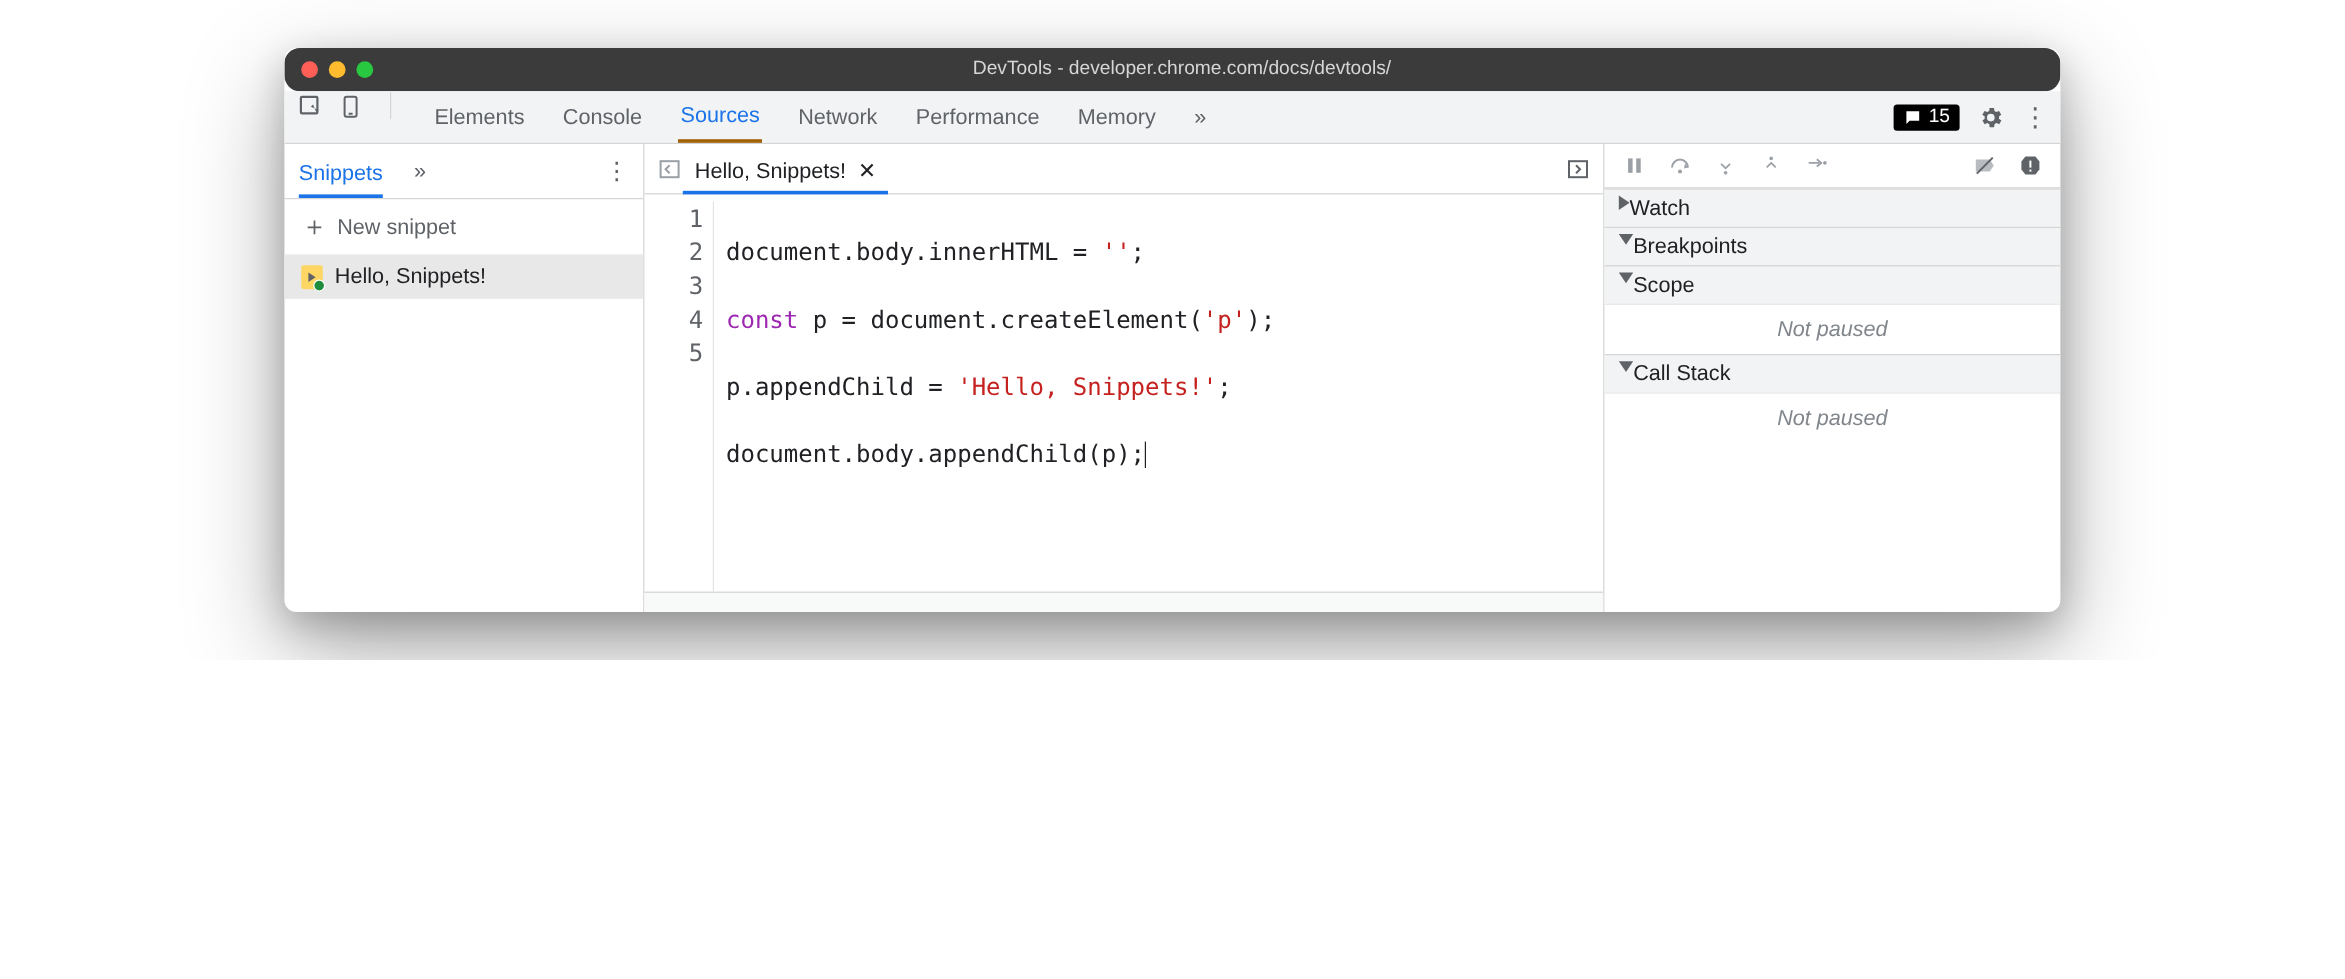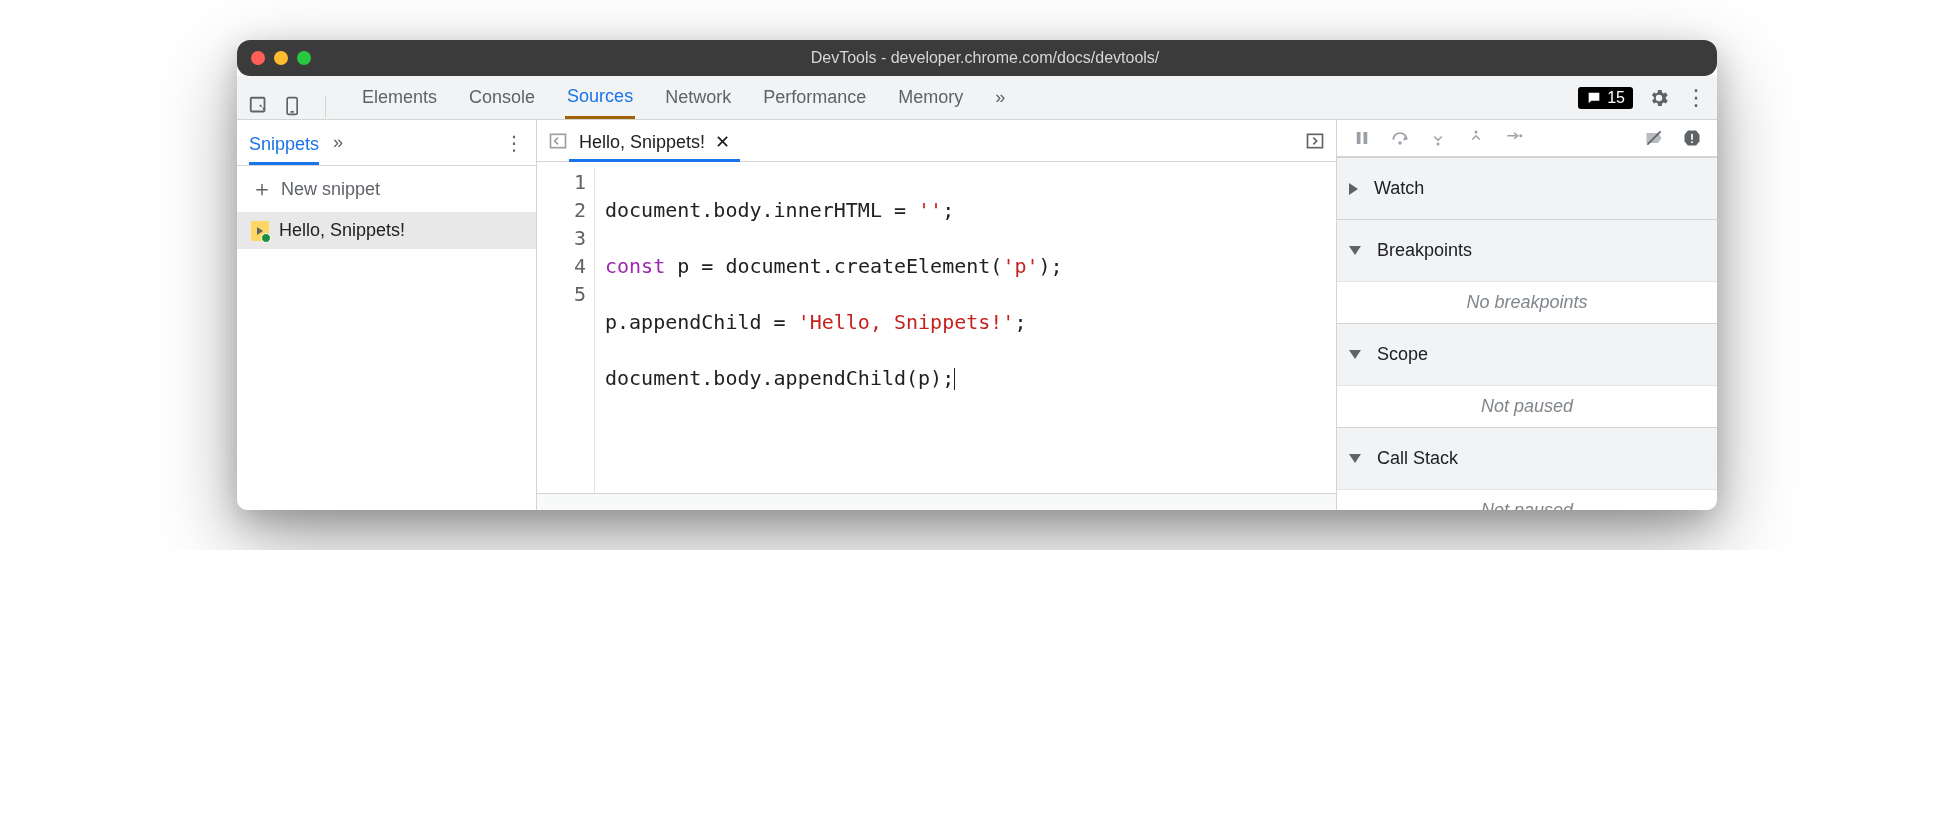--- a/index.html
+++ b/index.html
@@ -38,41 +38,41 @@
 .toolbar {
   height: 44px;
   background: #f1f3f4;
   border-bottom: 1px solid #d4d4d4;
   display: flex;
   align-items: center;
   padding: 0 10px;
   font-size: 18px;
   color: #5f6368;
 }
-.tb-left { display: flex; align-items: flex-end; gap: 10px; }
+.tb-left { display: flex; align-items: flex-start; gap: 10px; }
 .tb-icon { width: 24px; height: 24px; display: flex; align-items: center; justify-content: center; color: #5f6368; }
 .tb-sep { width: 1px; height: 22px; background: #d4d4d4; margin: 0 10px; }
 .tabs { display: flex; align-items: center; gap: 28px; margin-left: 14px; }
 .tab { padding: 9px 2px; cursor: pointer; color: #5f6368; }
 .tab.active { color: #1a73e8; border-bottom: 3px solid #a16207; margin-bottom: -1px; }
 .tb-right { margin-left: auto; display: flex; align-items: center; gap: 14px; }
 .badge {
   display: flex; align-items: center; gap: 5px;
   background: #000000; color: #fff; font-size: 16px;
   padding: 2px 8px; border-radius: 3px;
 }
 .more { font-size: 22px; color: #5f6368; }
 
 .body { display: flex; height: 390px; }
 .panel-left { width: 300px; border-right: 1px solid #d4d4d4; display: flex; flex-direction: column; font-size: 18px; }
 .pl-header {
   display: flex; align-items: center; justify-content: space-between;
   padding: 8px 12px; border-bottom: 1px solid #d4d4d4;
 }
-.pl-tabs { display: flex; gap: 14px; align-items: center; }
+.pl-tabs { display: flex; gap: 26px; align-items: center; }
 .pl-tab { color: #5f6368; padding: 4px 0; }
 .pl-tab.active { color: #1a73e8; border-bottom: 3px solid #1a73e8; margin-bottom: -9px; padding-bottom: 7px; }
 .pl-more { color: #5f6368; font-size: 20px; }
 .pl-list { flex: 1; }
 .pl-newrow {
   display: flex; align-items: center; gap: 8px;
   padding: 8px 14px; color: #5f6368; cursor: pointer;
 }
 .pl-item {
   display: flex; align-items: center; gap: 10px;
@@ -113,21 +113,21 @@
   font-size: 18px; color: #5f6368; background: #f8f9f9;
 }
 
 .panel-right { width: 380px; display: flex; flex-direction: column; font-size: 18px; color: #5f6368; }
 .pr-toolbar {
   display: flex; align-items: center; gap: 16px; padding: 7px 14px;
   border-bottom: 1px solid #d4d4d4;
 }
 .ico { color: #9aa0a6; display: flex; align-items: center; justify-content: center; width: 22px; height: 22px; }
 .accordion-h {
-  display: flex; align-items: center; gap: 16px; padding: 20px 12px;
+  display: flex; align-items: flex-start; gap: 0; padding: 5px 12px;
   border-top: 1px solid #d4d4d4; color: #202124; background: #f1f3f4; cursor: pointer;
 }
 .accordion-h:first-of-type { border-top: none; }
 .tri { width:0; height:0; display: inline-block; }
 .tri.right { border-left: 9px solid #5f6368; border-top: 6px solid transparent; border-bottom: 6px solid transparent; }
 .tri.down { border-top: 9px solid #5f6368; border-left: 6px solid transparent; border-right: 6px solid transparent; }
 .accordion-body { text-align: center; font-style: italic; color: #80868b; padding: 10px 0; border-top: 1px solid #e4e4e4; }
 </style>
 </head>
 <body>
@@ -308,21 +308,20 @@
 
       <div class="accordion-h">
         <span class="tri right"></span>
         <span>Watch</span>
       </div>
 
       <div class="accordion-h">
         <span class="tri down"></span>
         <span>Breakpoints</span>
       </div>
-      <div class="accordion-body">No breakpoints</div>
 
       <div class="accordion-h">
         <span class="tri down"></span>
         <span>Scope</span>
       </div>
       <div class="accordion-body">Not paused</div>
 
       <div class="accordion-h">
         <span class="tri down"></span>
         <span>Call Stack</span>

